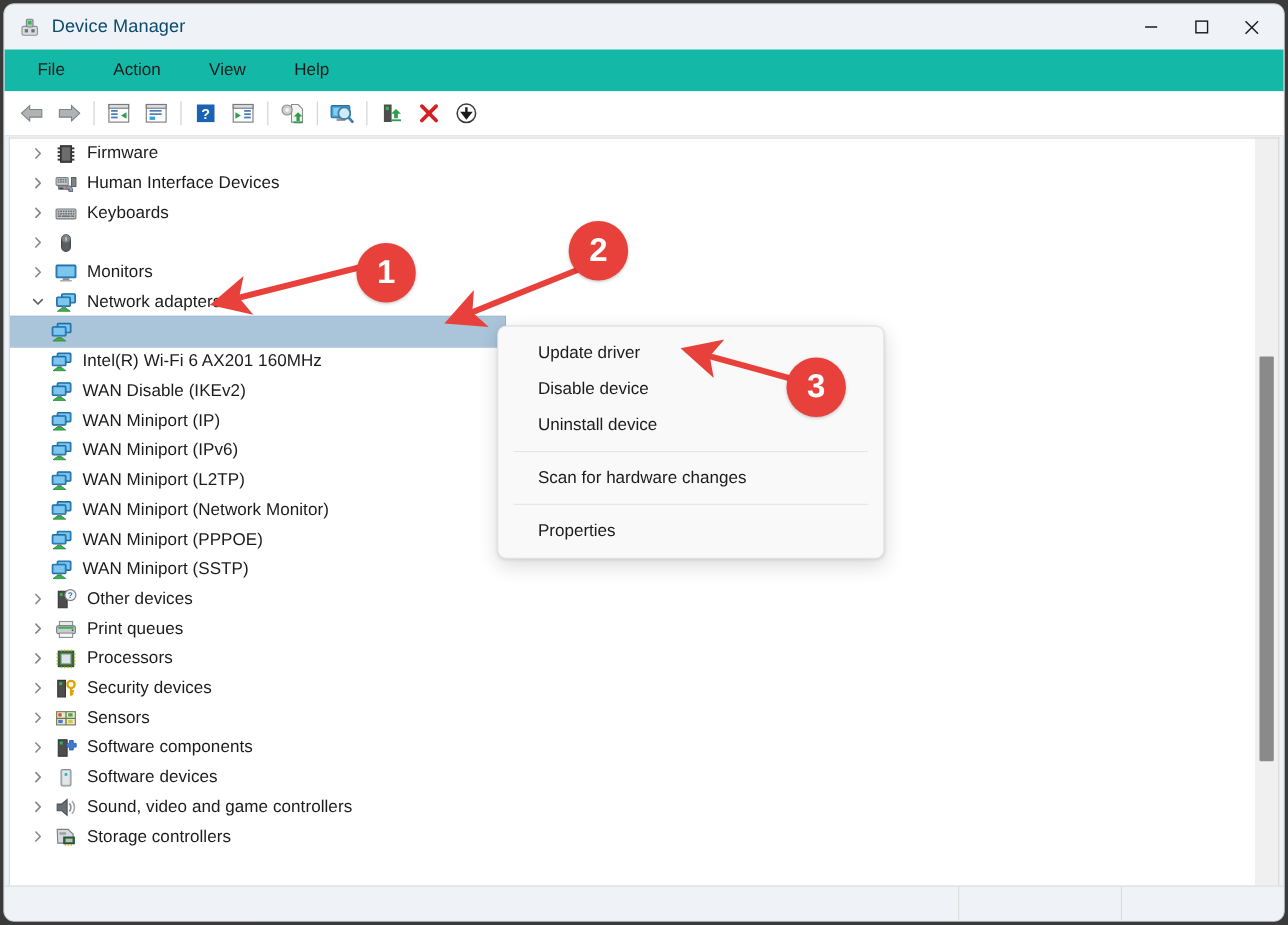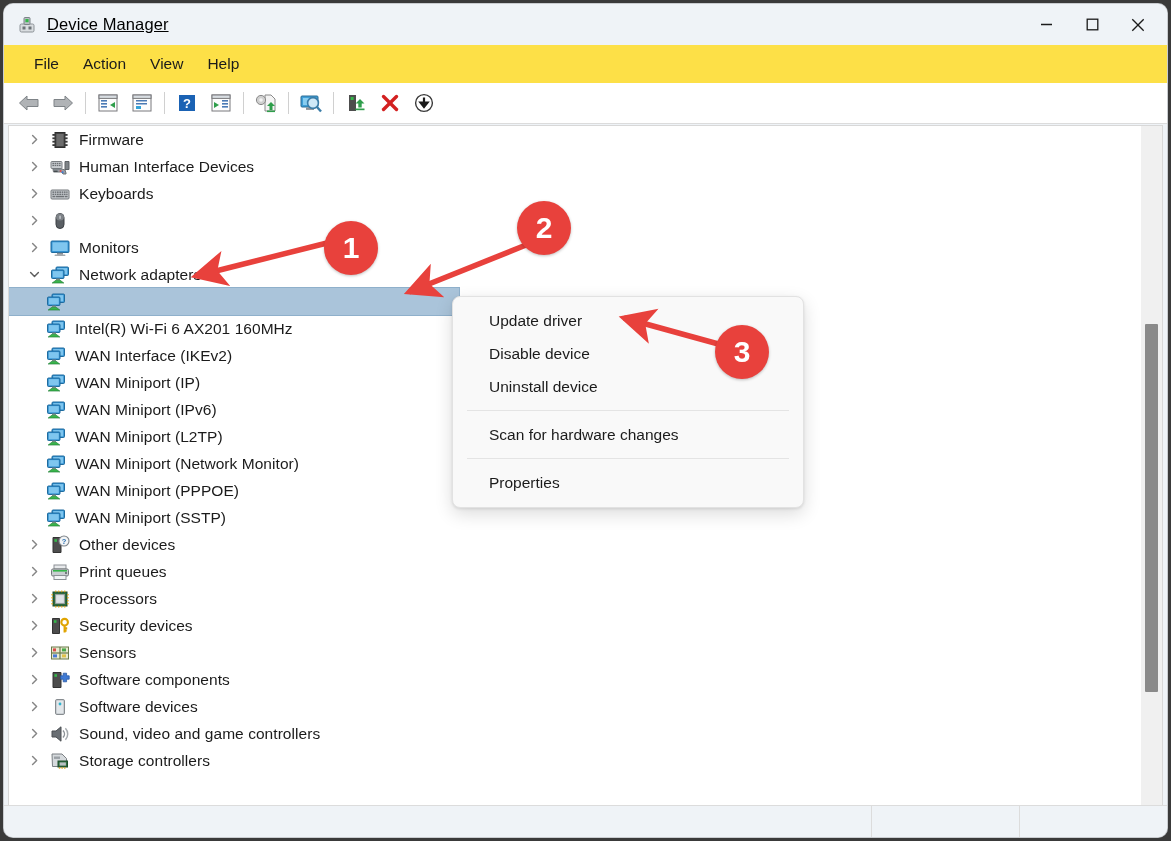--- a/index.html
+++ b/index.html
@@ -25,39 +25,39 @@
     width: 100%; height: 41px;
     background: #eff3f7;
     display: flex; align-items: center;
   }
   #title-icon {
     width: 20px; height: 20px;
     margin-left: 13px; margin-right: 10px;
     position: relative; flex: none;
   }
   #title-text {
-    font-size: 16.5px; color: #000000;
+    font-size: 16.5px; color: #0c4a6e;
     letter-spacing: .1px;
-    text-decoration: underline;
   }
   .wbtn {
     width: 46px; height: 41px;
     display: flex; align-items: center; justify-content: center;
     flex: none;
   }
   .wbtn svg { display: block; }
   #wbtns { position: absolute; right: 6px; top: 0; display: flex; }
 
   
   #menubar {
     position: absolute; left: 0; top: 41px;
     width: 100%; height: 38px;
-    background: #fde047;
+    background: #14b8a6;
     display: flex; align-items: center;
     padding-left: 18px;
+    gap: 20px;
   }
   .menu-item {
     font-size: 15.5px; color: #1b1b1b;
     padding: 4px 12px;
     border-radius: 4px;
     cursor: default;
   }
 
   
   #toolbar {
@@ -461,21 +461,21 @@
       </div>
       <div class="row lvl2">
         <span class="ico"><svg width="22" height="20" viewBox="0 0 22 20">
             <rect x="7" y="2" width="12.5" height="8.5" rx="1" fill="#2f8fd0" stroke="#1f6b9e"></rect>
             <rect x="8.2" y="3.1" width="10.1" height="6.3" fill="#7fc6ef"></rect>
             <rect x="2.5" y="5" width="12.5" height="8.5" rx="1" fill="#2f8fd0" stroke="#1f6b9e"></rect>
             <rect x="3.7" y="6.1" width="10.1" height="6.3" fill="#7fc6ef"></rect>
             <rect x="7" y="13.6" width="4" height="1.6" fill="#8a8f94"></rect>
             <path d="M3.2 18 L7 15.2 h4 L14.8 18 Z" fill="#39b54a" stroke="#22813a" stroke-width=".7"></path>
           </svg></span>
-        <span class="lbl">WAN Interface (IKEv2)</span>
+        <span class="lbl">WAN Disable (IKEv2)</span>
       </div>
       <div class="row lvl2">
         <span class="ico"><svg width="22" height="20" viewBox="0 0 22 20">
             <rect x="7" y="2" width="12.5" height="8.5" rx="1" fill="#2f8fd0" stroke="#1f6b9e"></rect>
             <rect x="8.2" y="3.1" width="10.1" height="6.3" fill="#7fc6ef"></rect>
             <rect x="2.5" y="5" width="12.5" height="8.5" rx="1" fill="#2f8fd0" stroke="#1f6b9e"></rect>
             <rect x="3.7" y="6.1" width="10.1" height="6.3" fill="#7fc6ef"></rect>
             <rect x="7" y="13.6" width="4" height="1.6" fill="#8a8f94"></rect>
             <path d="M3.2 18 L7 15.2 h4 L14.8 18 Z" fill="#39b54a" stroke="#22813a" stroke-width=".7"></path>
           </svg></span>

